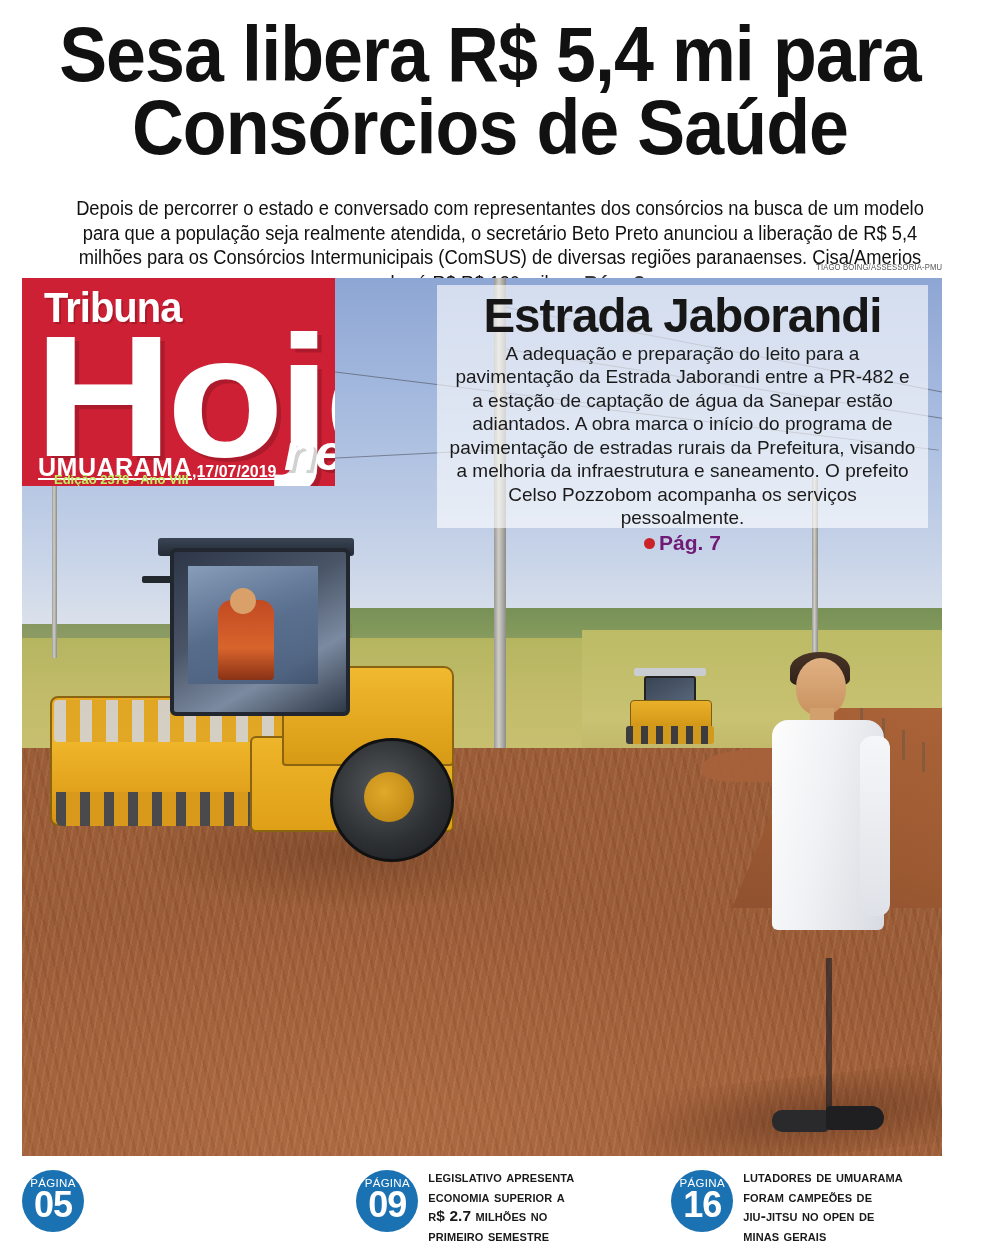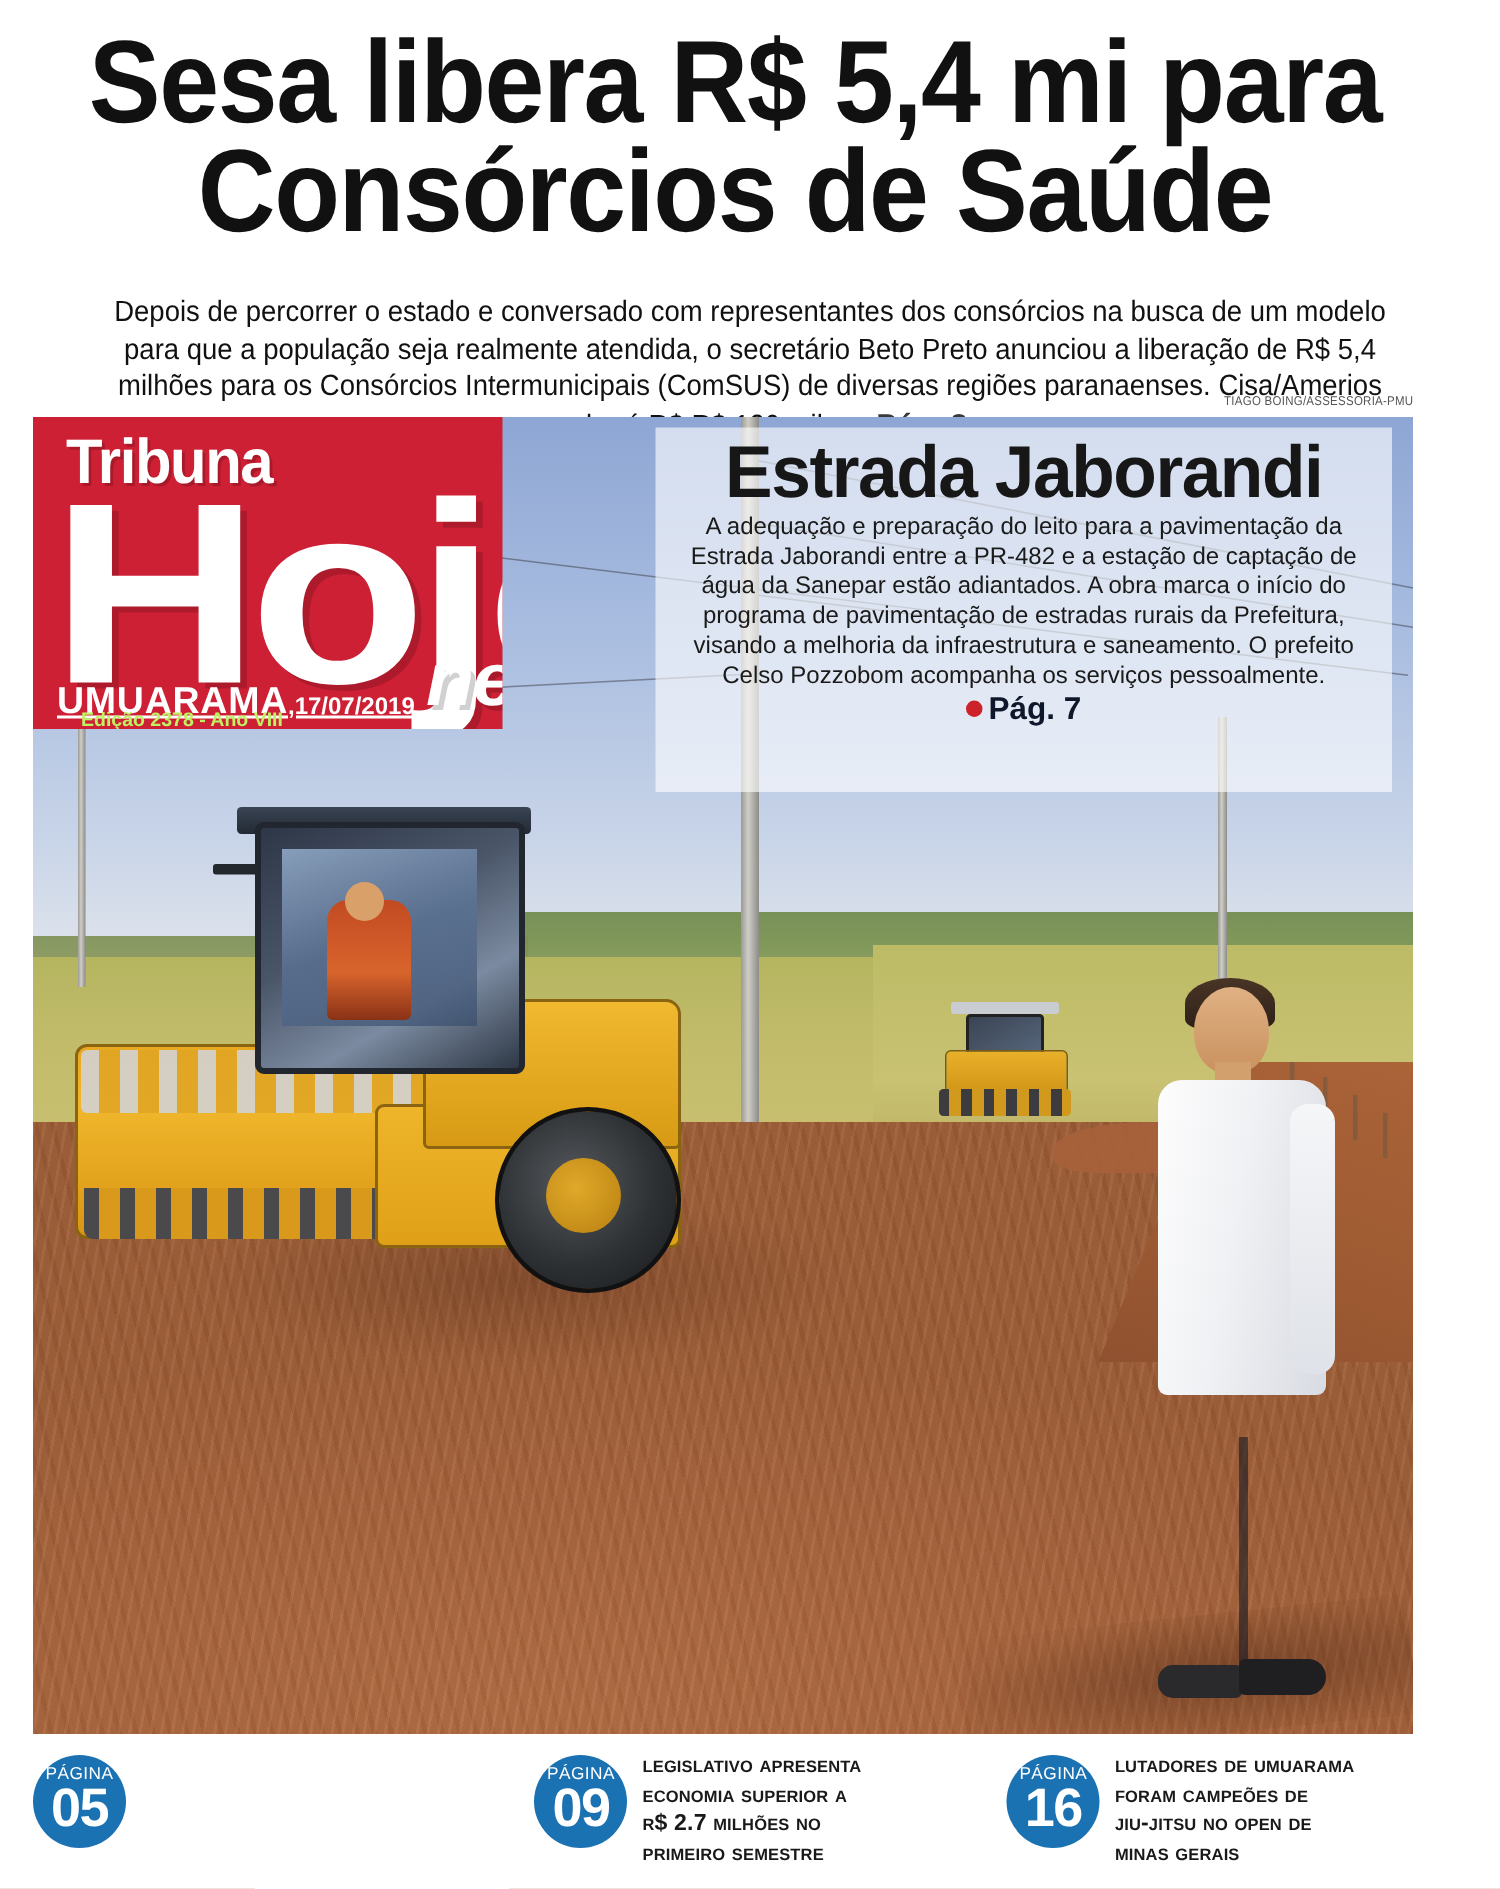--- a/index.html
+++ b/index.html
@@ -347,33 +347,33 @@
     font-size: 49px;
     line-height: 1.02;
     letter-spacing: -1px;
     color: #171717;
     transform: scaleX(0.97);
     margin-top: 2px;
   }
   #story-body {
     text-align: center;
     font-family: "Liberation Sans", sans-serif;
-    font-size: 16px;
+    font-size: 19px;
     line-height: 1.235;
     color: #1a1a1a;
     margin-top: 1px;
     padding: 0 2px;
   }
   #story-pagref {
     text-align: center;
     margin-top: 1px;
     font-family: "Liberation Sans Narrow", "Liberation Sans", sans-serif;
     font-weight: bold;
     font-size: 21px;
-    color: #0f172a;
+    color: #701a75;
   }
 
   
   #teasers {
     position: absolute;
     left: 22px; top: 1166px;
     width: 956px; height: 88px;
     display: flex;
     gap: 14px;
   }

